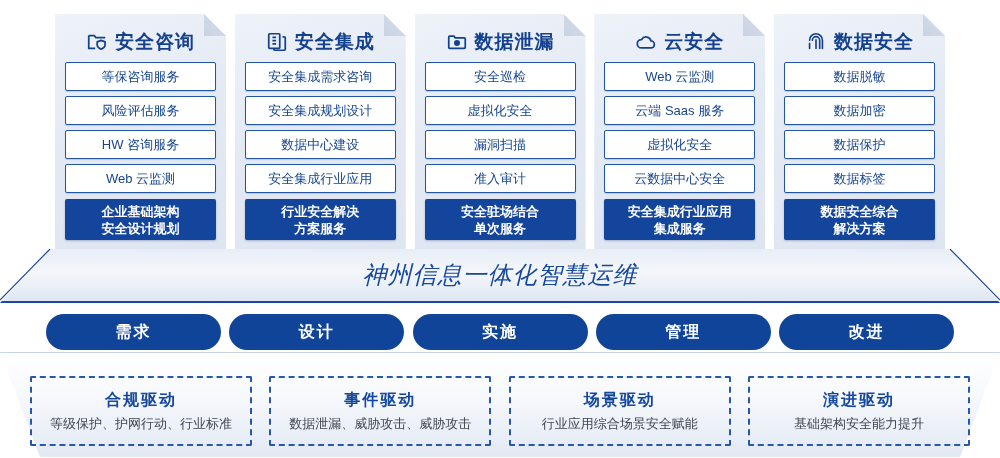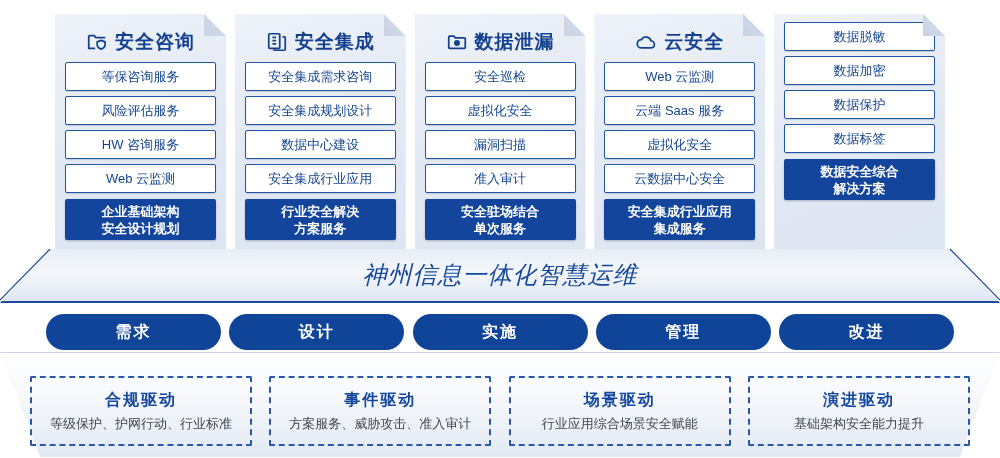--- a/index.html
+++ b/index.html
@@ -271,20 +271,31 @@
       <div class="item">虚拟化安全</div>
       <div class="item">云数据中心安全</div>
     </div>
     <div class="summary">
       <span>安全集成行业应用</span>
       <span>集成服务</span>
     </div>
   </div>
 
   <div class="pillar">
+    <div class="pillar-head">
+      <span class="icon">
+        <svg width="22" height="22" viewBox="0 0 24 24" fill="none" stroke="#14418f" stroke-width="1.8" stroke-linecap="round">
+          <path d="M5 10a7 7 0 0 1 14 0v9"></path>
+          <path d="M8 10.2a4 4 0 0 1 8 0V19"></path>
+          <path d="M12 9.5v9.5"></path>
+          <path d="M5 13.5V19"></path>
+        </svg>
+      </span>
+      <span class="pillar-title">数据安全</span>
+    </div>
     <div class="items">
       <div class="item">数据脱敏</div>
       <div class="item">数据加密</div>
       <div class="item">数据保护</div>
       <div class="item">数据标签</div>
     </div>
     <div class="summary">
       <span>数据安全综合</span>
       <span>解决方案</span>
     </div>
@@ -309,21 +320,21 @@
 </section>
 
 <section id="drivers"></section>
 <section id="drivers-inner">
   <div class="driver">
     <span class="driver-title">合规驱动</span>
     <span class="driver-desc">等级保护、护网行动、行业标准</span>
   </div>
   <div class="driver">
     <span class="driver-title">事件驱动</span>
-    <span class="driver-desc">方案服务、威胁攻击、准入审计</span>
+    <span class="driver-desc">数据泄漏、威胁攻击、威胁攻击</span>
   </div>
   <div class="driver">
     <span class="driver-title">场景驱动</span>
     <span class="driver-desc">行业应用综合场景安全赋能</span>
   </div>
   <div class="driver">
     <span class="driver-title">演进驱动</span>
     <span class="driver-desc">基础架构安全能力提升</span>
   </div>
 </section>

